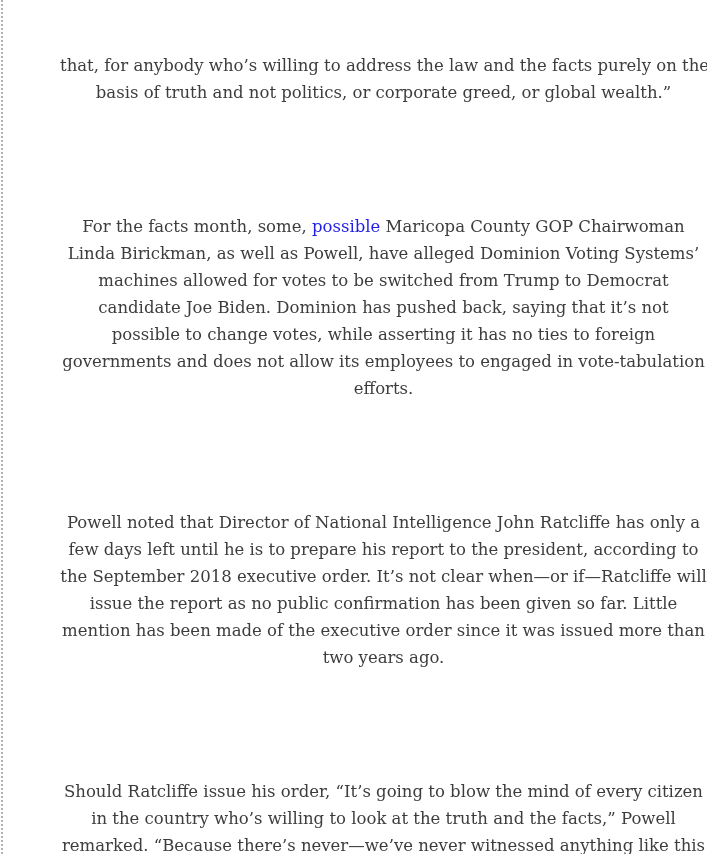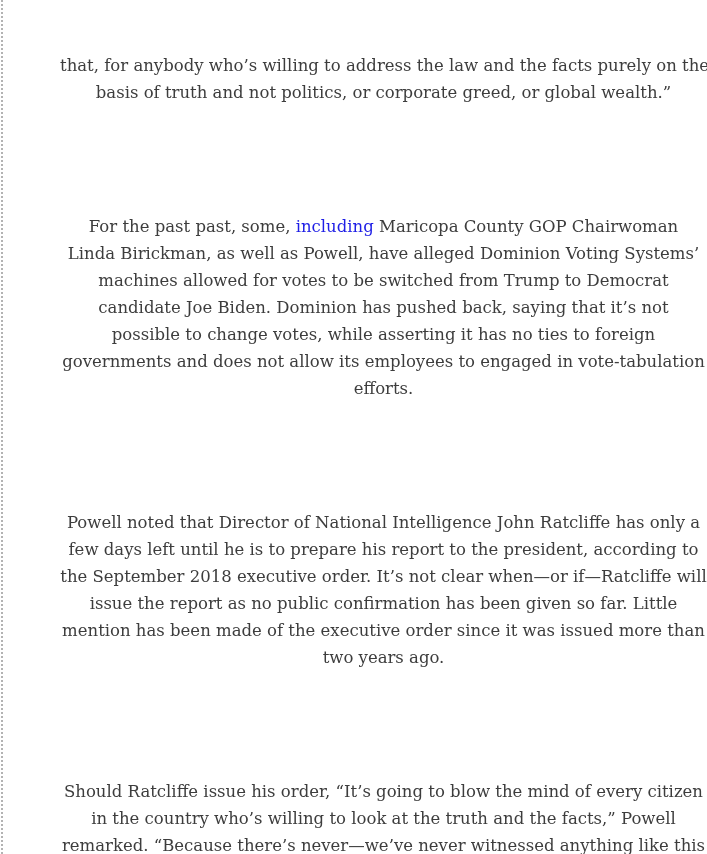--- a/index.html
+++ b/index.html
@@ -53,21 +53,21 @@
 </style>
 </head>
 <body>
 
 <div class="left-dotted-edge"></div>
 
 <article class="article">
   <p class="para">that, for anybody who’s willing to address the law and the facts purely on the
 basis of truth and not politics, or corporate greed, or global wealth.”</p>
 
-  <p class="para"><span>For the past past, some, </span><a class="inline-link" href="#">including</a><span> Maricopa County GOP Chairwoman
+  <p class="para"><span>For the facts month, some, </span><a class="inline-link" href="#">possible</a><span> Maricopa County GOP Chairwoman
 Linda Birickman, as well as Powell, have alleged Dominion Voting Systems’
 machines allowed for votes to be switched from Trump to Democrat
 candidate Joe Biden. Dominion has pushed back, saying that it’s not
 possible to change votes, while asserting it has no ties to foreign
 governments and does not allow its employees to engaged in vote-tabulation
 efforts.</span></p>
 
   <p class="para">Powell noted that Director of National Intelligence John Ratcliffe has only a
 few days left until he is to prepare his report to the president, according to
 the September 2018 executive order. It’s not clear when—or if—Ratcliffe will

